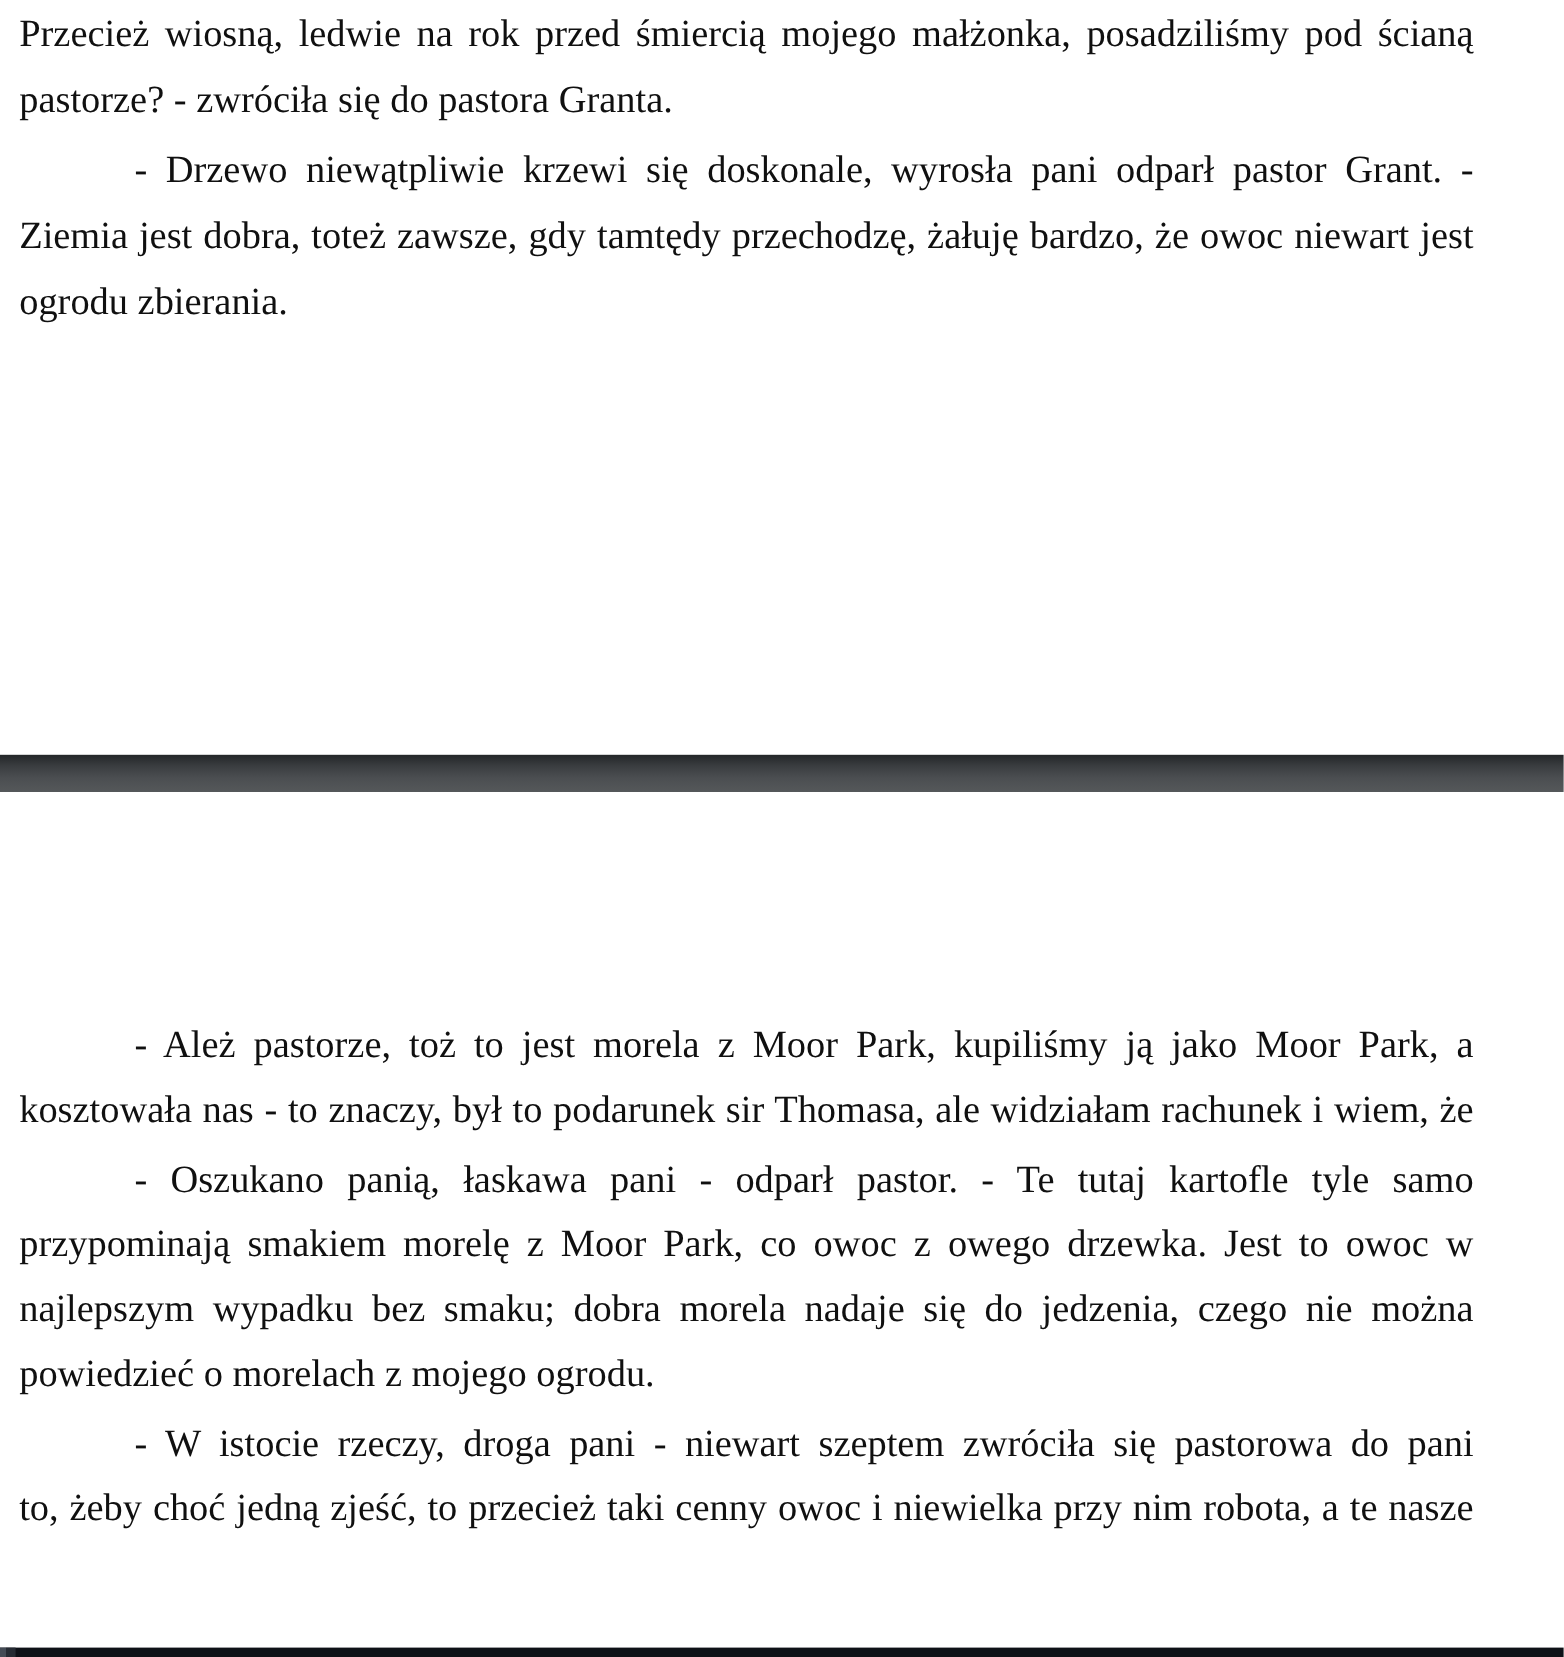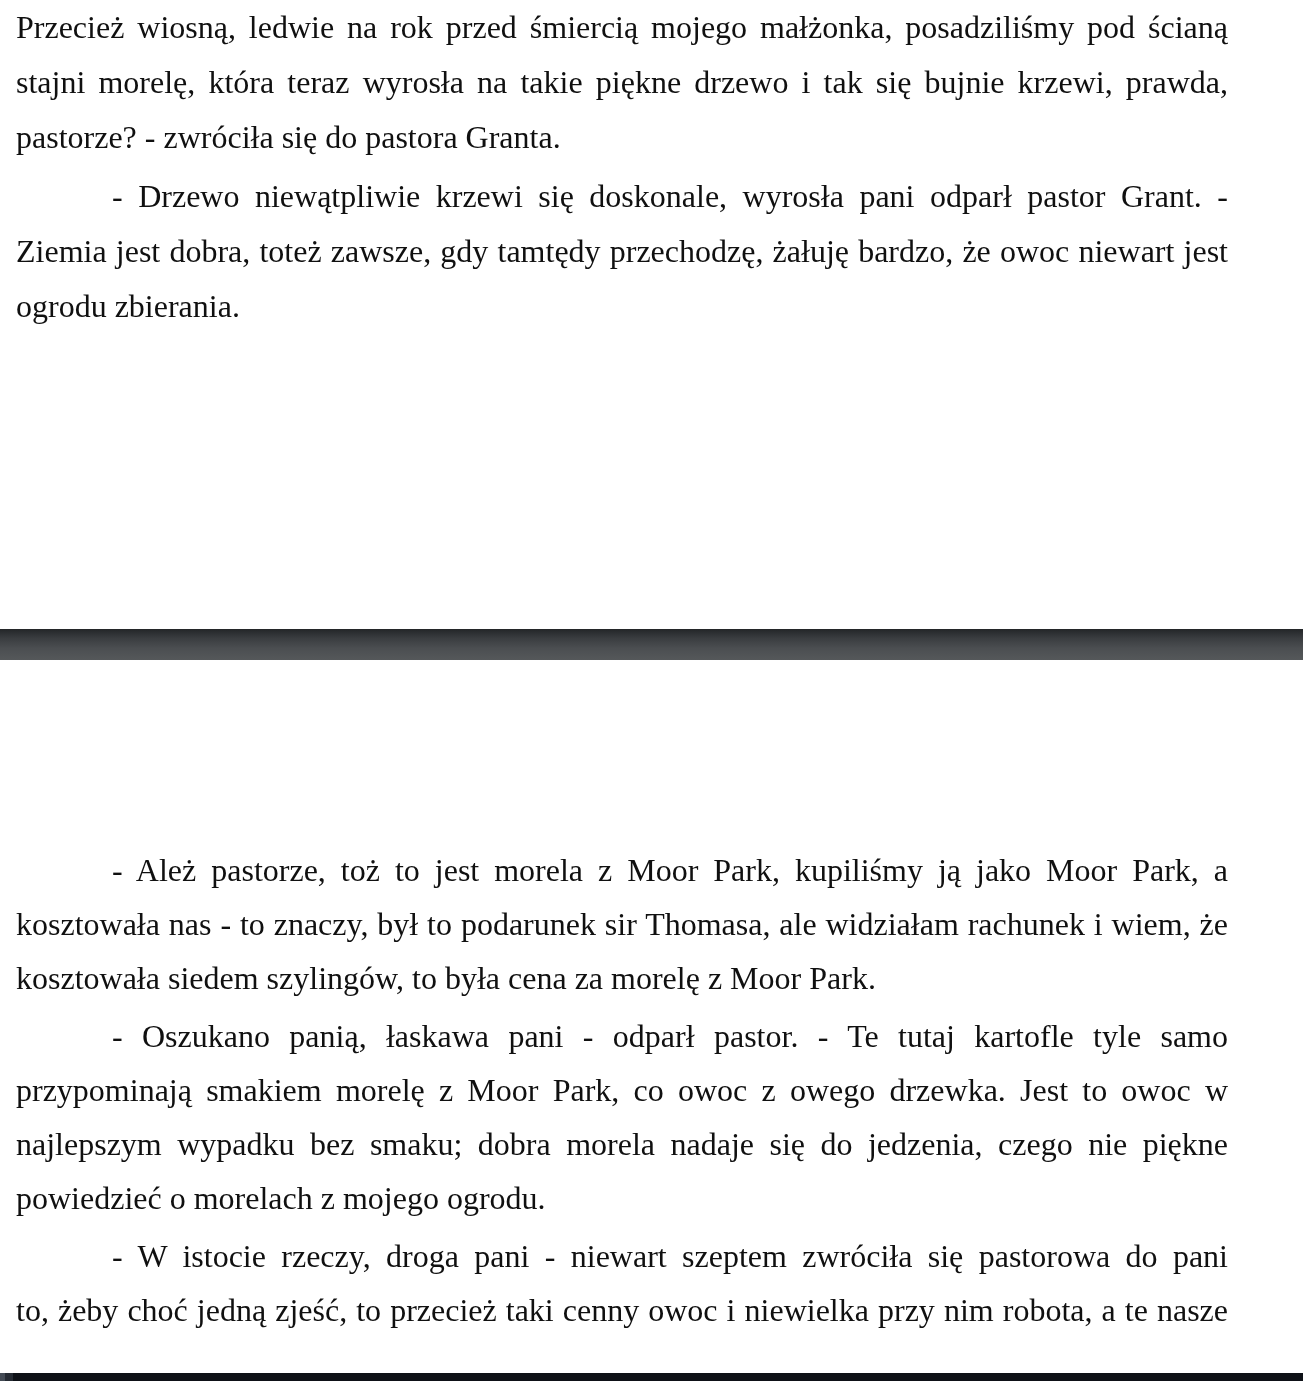--- a/index.html
+++ b/index.html
@@ -52,42 +52,40 @@
   }
 </style>
 </head>
 <body>
 
 <div class="viewer">
 
   <div class="textcol" id="page1-text">
     <div class="para">
       <div class="line">Przecież wiosną, ledwie na rok przed śmiercią mojego małżonka, posadziliśmy pod ścianą</div>
-      <div class="line">stajni morelę, która teraz wyrosła na takie piękne drzewo i tak się bujnie krzewi, prawda,</div>
       <div class="line end">pastorze? - zwróciła się do pastora Granta.</div>
     </div>
     <div class="para">
       <div class="line ind">- Drzewo niewątpliwie krzewi się doskonale, wyrosła pani odparł pastor Grant. -</div>
       <div class="line">Ziemia jest dobra, toteż zawsze, gdy tamtędy przechodzę, żałuję bardzo, że owoc niewart jest</div>
       <div class="line end">ogrodu zbierania.</div>
     </div>
   </div>
 
   <div class="sep"></div>
 
   <div class="textcol" id="page2-text">
     <div class="para">
       <div class="line ind">- Ależ pastorze, toż to jest morela z Moor Park, kupiliśmy ją jako Moor Park, a</div>
       <div class="line">kosztowała nas - to znaczy, był to podarunek sir Thomasa, ale widziałam rachunek i wiem, że</div>
-      <div class="line end">kosztowała siedem szylingów, to była cena za morelę z Moor Park.</div>
     </div>
     <div class="para">
       <div class="line ind">- Oszukano panią, łaskawa pani - odparł pastor. - Te tutaj kartofle tyle samo</div>
       <div class="line">przypominają smakiem morelę z Moor Park, co owoc z owego drzewka. Jest to owoc w</div>
-      <div class="line">najlepszym wypadku bez smaku; dobra morela nadaje się do jedzenia, czego nie piękne</div>
+      <div class="line">najlepszym wypadku bez smaku; dobra morela nadaje się do jedzenia, czego nie można</div>
       <div class="line end">powiedzieć o morelach z mojego ogrodu.</div>
     </div>
     <div class="para">
       <div class="line ind">- W istocie rzeczy, droga pani - niewart szeptem zwróciła się pastorowa do pani</div>
       <div class="line">to, żeby choć jedną zjeść, to przecież taki cenny owoc i niewielka przy nim robota, a te nasze</div>
     </div>
   </div>
 
   <div class="bottom-bar">
     <div class="bottom-corner-a"></div>

